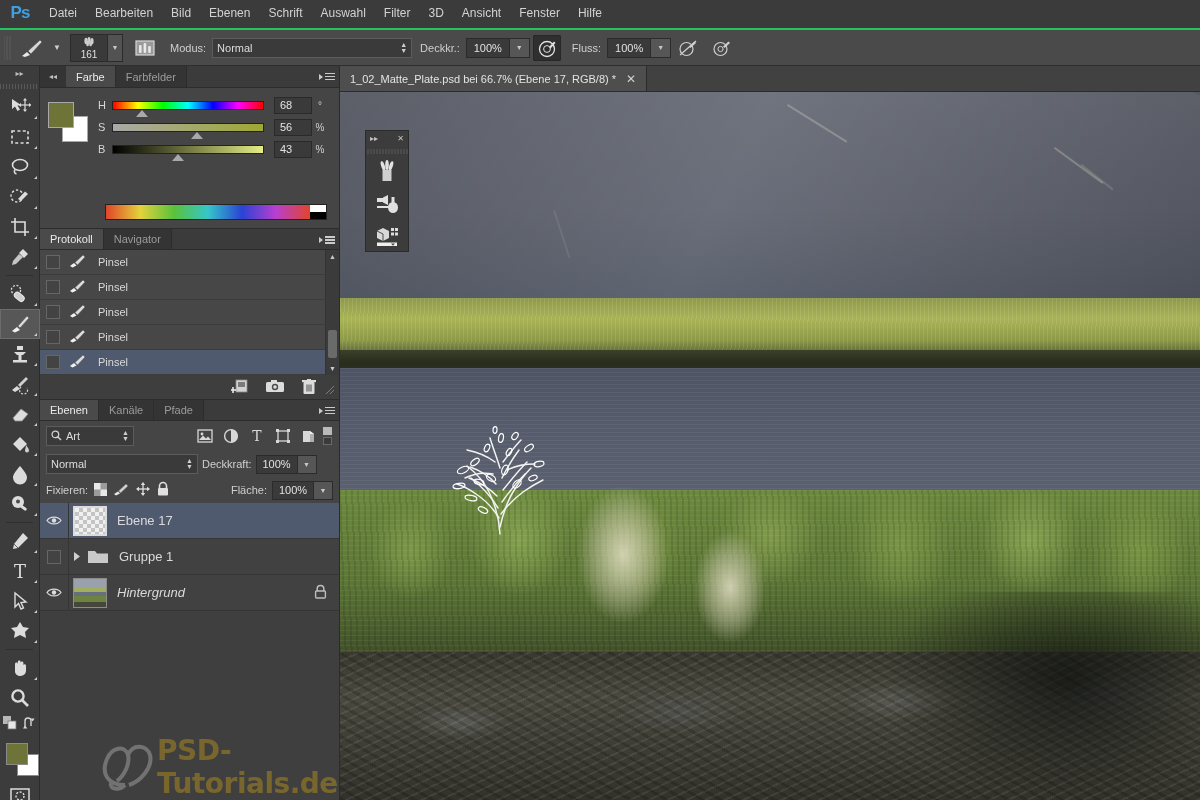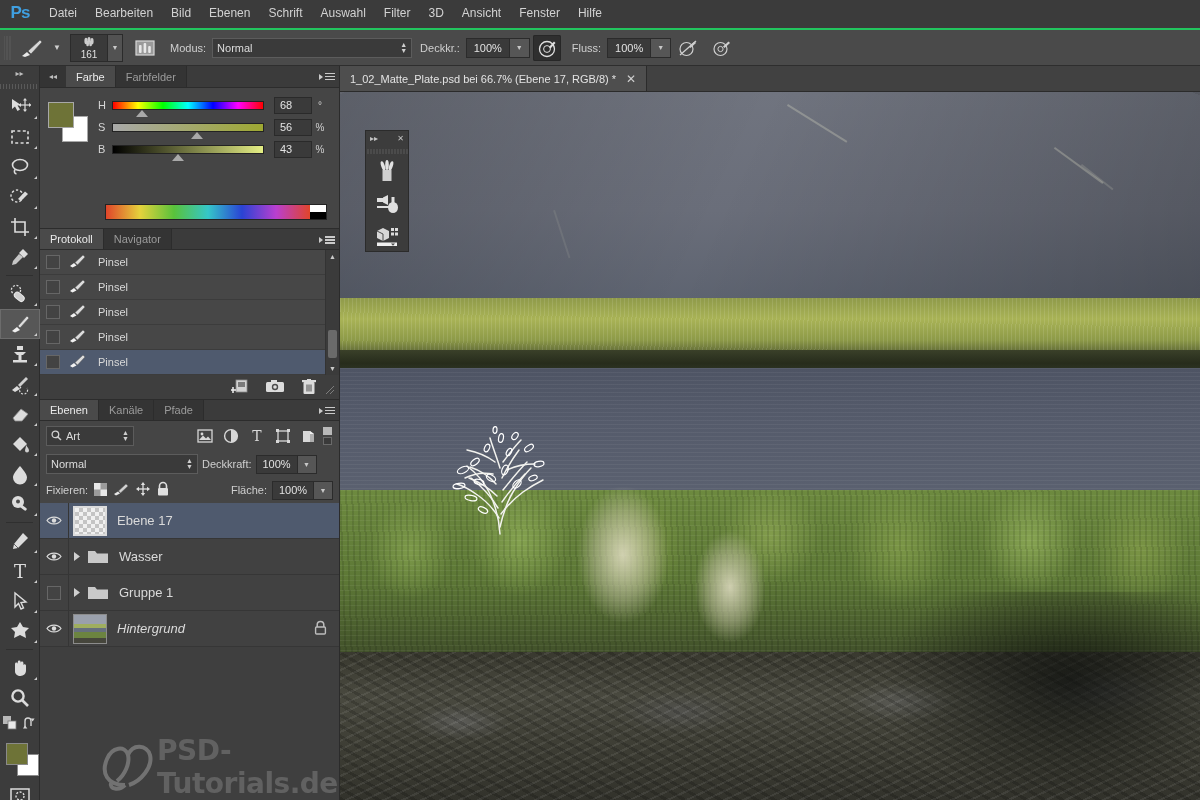--- a/index.html
+++ b/index.html
@@ -230,21 +230,21 @@
   .layer-name { font-size: 13px; color: #dadada; margin-left: 10px; }
   .layer-name.italic { font-style: italic; }
   .lock-ic { position: absolute; right: 12px; }
 
   
   #watermark {
     position: absolute; left: 55px; bottom: 0px; display: flex; align-items: center;
     opacity: .34; pointer-events: none;
   }
   #watermark .wm-text {
-    font-size: 28px; font-weight: bold; color: #a3a3a3; letter-spacing: -.5px;
+    font-size: 28px; font-weight: bold; color: #eab308; letter-spacing: -.5px;
     font-family: "DejaVu Sans", sans-serif;
   }
 
   
   #doc-area { position: absolute; left: 340px; top: 66px; width: 860px; height: 734px; background: #2f2f2f; }
   #doc-tabbar { height: 26px; background: #414141; display: flex; align-items: stretch; border-bottom:1px solid #2b2b2b;}
   #doc-tab {
     display: flex; align-items: center; gap: 10px; padding: 0 10px;
     background: #4e4e4e; border-right: 1px solid #2b2b2b; font-size: 11px; color: #e3e3e3;
   }
@@ -924,40 +924,20 @@
               <circle cx="8" cy="5.5" r="2.2" fill="#dcdcdc"></circle>
             </svg>
         </div>
         <div class="layer-sep"></div>
         <div class="thumb-box selected-thumb">
           <div class="checker"></div>
         </div>
         <span class="layer-name">Ebene 17</span>
       </div>
 
-      <div class="layer-row">
-        <div class="eye-cell">
-          <svg width="16" height="11" viewBox="0 0 16 11">
-              <path d="M1 5.5 C4 1 12 1 15 5.5 C12 10 4 10 1 5.5Z" fill="none" stroke="#dcdcdc" stroke-width="1.2"></path>
-              <circle cx="8" cy="5.5" r="2.2" fill="#dcdcdc"></circle>
-            </svg>
-        </div>
-        <div class="layer-sep"></div>
-        <div class="arrow-cell">
-          <svg width="8" height="9" viewBox="0 0 8 9">
-              <path d="M1 0 L7 4.5 L1 9 Z" fill="#cfcfcf"></path>
-            </svg>
-        </div>
-        <span class="folder-ic">
-          <svg width="22" height="17" viewBox="0 0 22 17">
-              <path d="M1 3 L8 3 L10 5.5 L21 5.5 L21 15 L1 15 Z" fill="#c9c9c9"></path>
-            </svg>
-        </span>
-        <span class="layer-name">Wasser</span>
-      </div>
 
 
       <div class="layer-row">
         <div class="eye-cell">
           <span style="display:block;width:14px;height:14px;border:1px solid #666;background:#434343"></span>
         </div>
         <div class="layer-sep"></div>
         <div class="arrow-cell">
           <svg width="8" height="9" viewBox="0 0 8 9">
               <path d="M1 0 L7 4.5 L1 9 Z" fill="#cfcfcf"></path>

